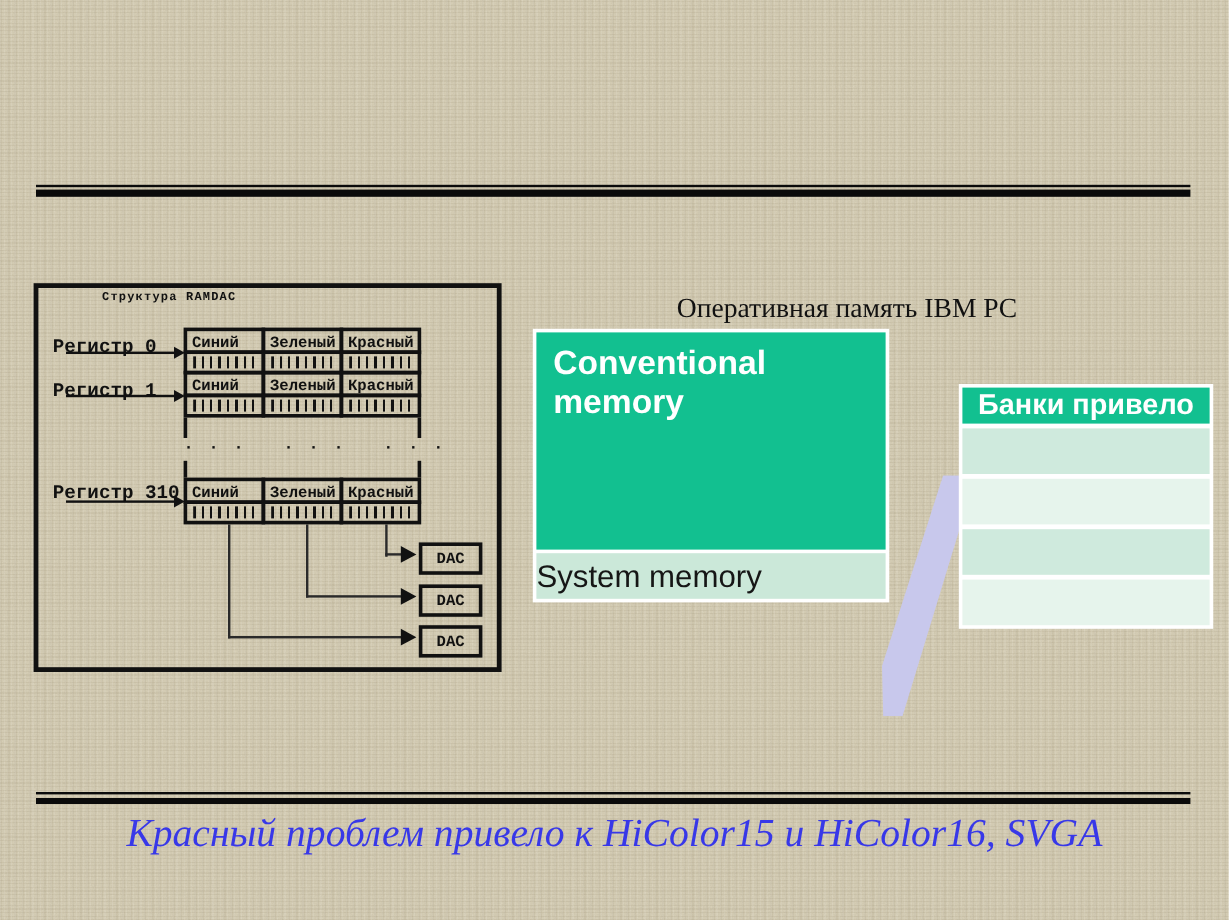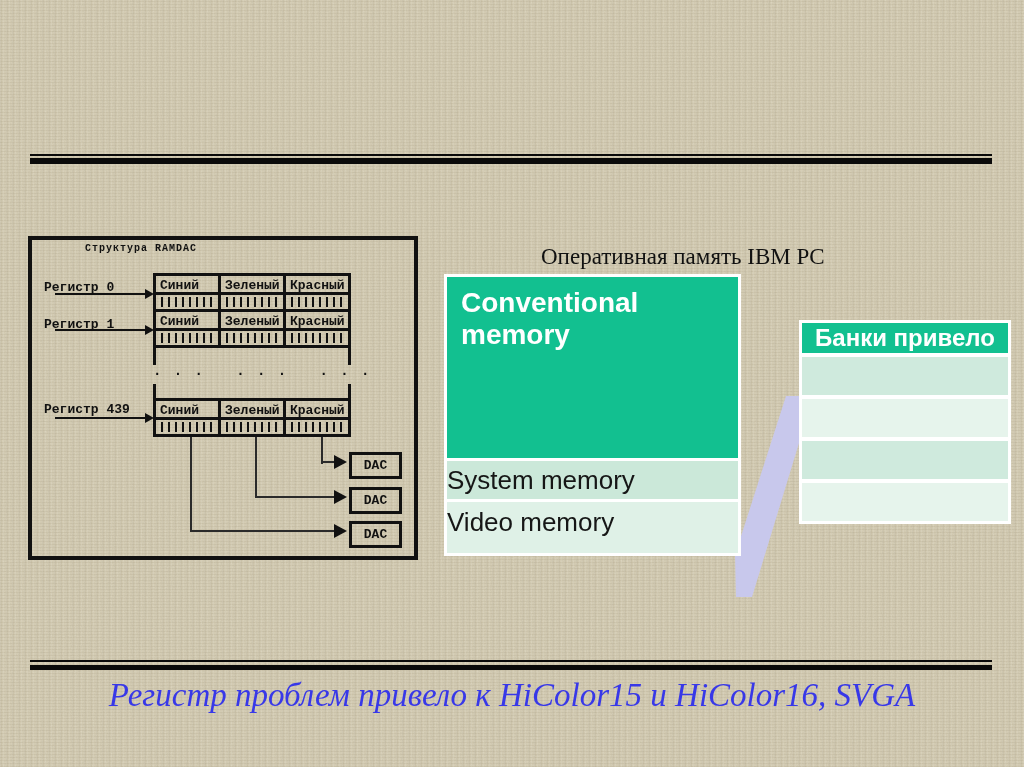--- a/index.html
+++ b/index.html
@@ -23,21 +23,21 @@
   .rule.t2{top:158px;height:6px;}
   .rule.b1{top:660px;height:2px;}
   .rule.b2{top:665px;height:5px;}
   .footer{left:0;top:677px;width:1024px;text-align:center;
     font-family:"Liberation Serif",serif;font-style:italic;font-size:33px;color:#3838e8;}
 
   
   .panel{left:28px;top:236px;width:390px;height:324px;border:4px solid #111;box-sizing:border-box;}
   .mono{font-family:"Liberation Mono","DejaVu Sans Mono",monospace;font-weight:bold;color:#111;}
   .ramdac-title{left:85px;top:243px;font-size:10px;letter-spacing:1px;}
-  .reglabel{font-size:13px;}
+  .reglabel{font-size:16px;}
   .rl0{left:44px;top:280px;} .rl1{left:44px;top:317px;} .rl255{left:44px;top:402px;}
   .hline{background:#111;height:2px;}
   .ah{width:0;height:0;border-top:5px solid transparent;border-bottom:5px solid transparent;border-left:9px solid #111;}
   .rtable{left:153px;width:198px;}
   .rt-upper{top:273px;} .rt-lower{top:384px;}
   .rrow{display:flex;}
   .rrow + .rrow{margin-top:-3px;}
   .rcell{box-sizing:border-box;width:68px;border:3px solid #111;margin-left:-3px;
     font-family:"Liberation Mono","DejaVu Sans Mono",monospace;font-weight:bold;
     font-size:13px;color:#111;padding:2px 0 0 4px;overflow:hidden;white-space:nowrap;}
@@ -50,21 +50,21 @@
   .stub.up{height:17px;} .stub.dn{height:14px;}
   .dots{left:153px;top:366px;width:198px;height:16px;text-align:center;
     font-size:14px;white-space:pre;letter-spacing:2px;}
   .vline{background:#2a2a2a;width:2px;}
   .dacline{background:#2a2a2a;height:2px;}
   .bigah{width:0;height:0;border-top:7px solid transparent;border-bottom:7px solid transparent;border-left:13px solid #111;}
   .dac{left:349px;width:47px;height:21px;border:3px solid #111;box-sizing:content-box;
     text-align:center;font-size:13px;line-height:21px;}
 
   
-  .memtitle{left:541px;top:244px;font-family:"Liberation Serif",serif;font-size:23px;color:#111;}
+  .memtitle{left:564px;top:244px;font-family:"Liberation Serif",serif;font-size:23px;color:#111;}
   .memstack{left:444px;top:274px;width:297px;background:#fff;padding:3px;box-sizing:border-box;z-index:2;}
   .conv{height:181px;background:#12c090;color:#fff;font-weight:bold;font-size:28px;
     padding:10px 0 0 14px;box-sizing:border-box;}
   .mrow{font-size:26px;color:#161616;box-sizing:border-box;margin-top:3px;}
   .sysrow{height:38px;background:#cbe8d9;line-height:38px;}
   .vidrow{height:51px;background:#dff1e7;padding-top:5px;}
 
   .connector{left:735px;top:396px;width:68px;height:201px;background:#c8c8ec;z-index:1;
     clip-path:polygon(51px 0,68px 0,68px 34px,17px 201px,1px 201px,0 159px);}
 
@@ -89,21 +89,21 @@
 
   <div class="content">
     <div class="abs rule t1"></div>
     <div class="abs rule t2"></div>
 
     <div class="abs panel"></div>
     <div class="abs mono ramdac-title">Структура RAMDAC</div>
 
     <div class="abs mono reglabel rl0">Регистр 0</div>
     <div class="abs mono reglabel rl1">Регистр 1</div>
-    <div class="abs mono reglabel rl255">Регистр 439</div>
+    <div class="abs mono reglabel rl255">Регистр 310</div>
 
     <div class="abs hline" style="left:55px;top:293px;width:90px;"></div>
     <div class="abs ah" style="left:145px;top:289px;"></div>
     <div class="abs hline" style="left:55px;top:329px;width:90px;"></div>
     <div class="abs ah" style="left:145px;top:325px;"></div>
     <div class="abs hline" style="left:55px;top:417px;width:90px;"></div>
     <div class="abs ah" style="left:145px;top:413px;"></div>
 
     <div class="abs rtable rt-upper">
       <div class="rrow hdr">
@@ -177,28 +177,27 @@
     <div class="abs mono dac" style="top:487px;">DAC</div>
     <div class="abs mono dac" style="top:521px;">DAC</div>
 
     <div class="abs memtitle">Оперативная память IBM PC</div>
 
     <div class="abs connector"></div>
 
     <div class="abs memstack">
       <div class="conv">Conventional memory</div>
       <div class="mrow sysrow">System memory</div>
-      <div class="mrow vidrow">Video memory</div>
     </div>
 
     <div class="abs banks">
       <div class="bankshdr">Банки привело</div>
       <div class="bankrow br-a"></div>
       <div class="bankrow br-b"></div>
       <div class="bankrow br-a"></div>
       <div class="bankrow br-b"></div>
     </div>
 
     <div class="abs rule b1"></div>
     <div class="abs rule b2"></div>
-    <div class="abs footer">Регистр проблем привело к HiColor15 и HiColor16, SVGA</div>
+    <div class="abs footer">Красный проблем привело к HiColor15 и HiColor16, SVGA</div>
   </div>
 </div>
 
 </body></html>

